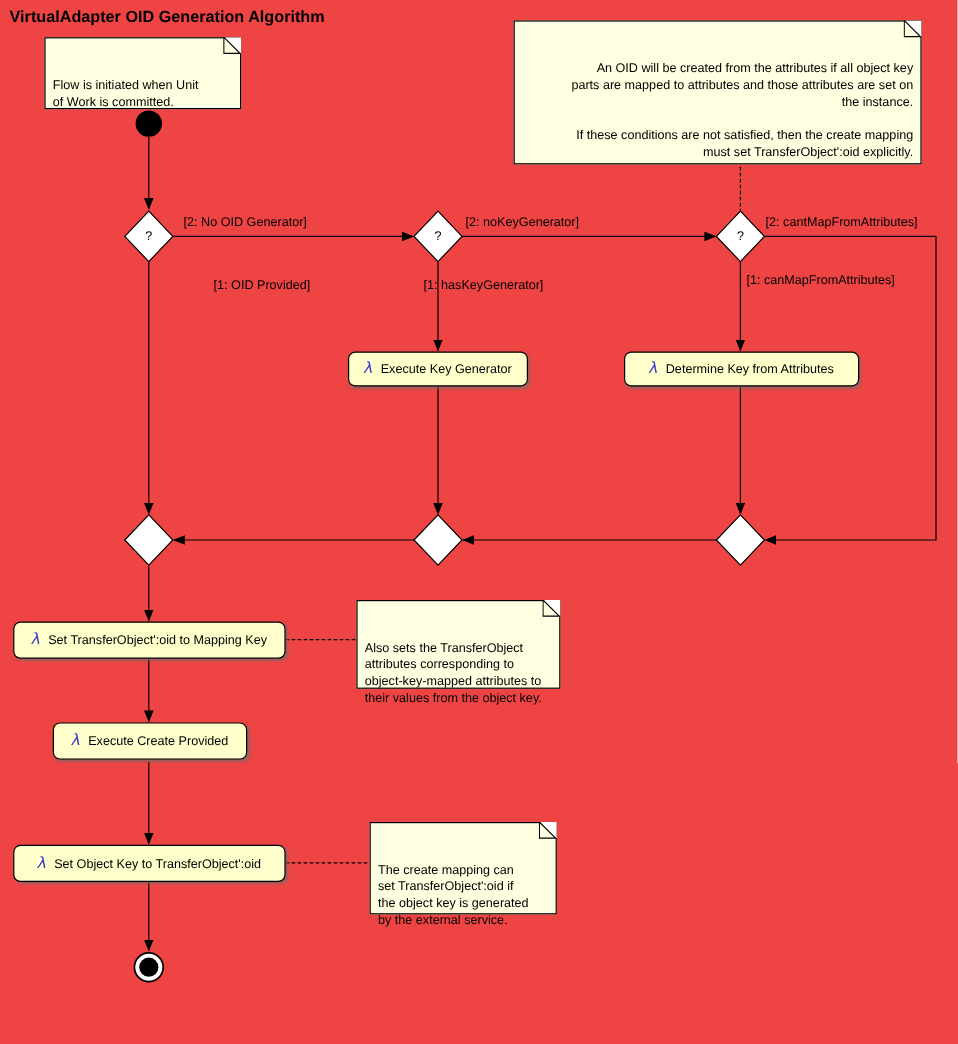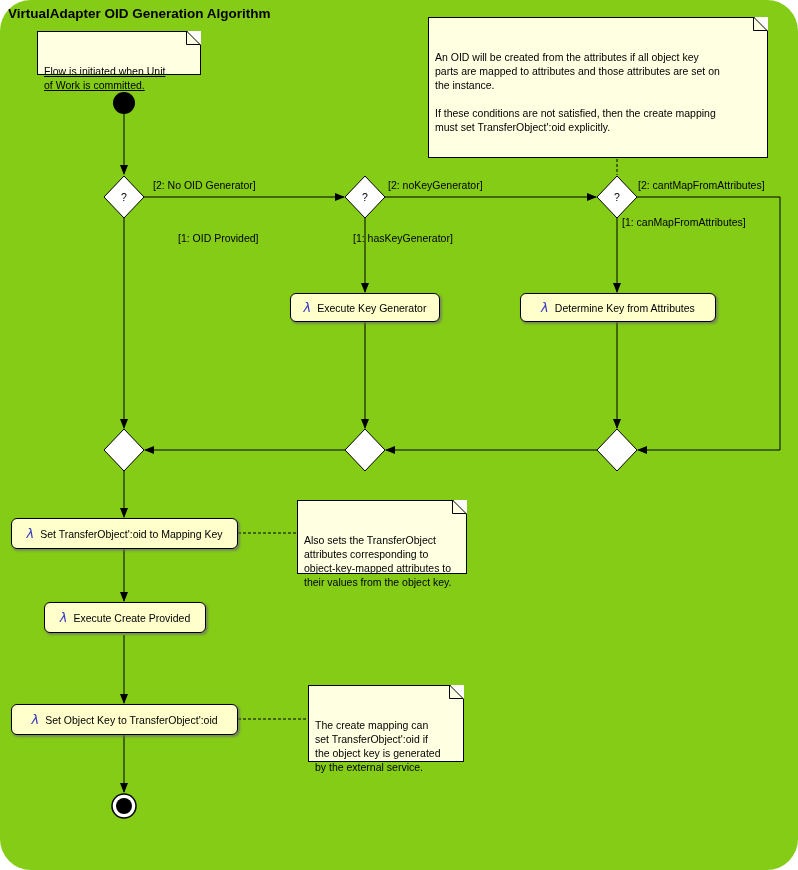--- a/index.html
+++ b/index.html
@@ -1,21 +1,20 @@
 <!DOCTYPE html>
 <html><head>
 <meta charset="utf-8">
 <style>
   html,body{margin:0;padding:0;background:#ffffff;}
   *{box-sizing:border-box;}
   .canvas{
-    position:relative;width:798px;height:870px;background:#84cc16;
+    position:relative;width:798px;height:870px;background:#ef4444;
     font-family:"Liberation Sans",sans-serif;font-size:10.5px;color:#000;
     overflow:hidden;
-    border-radius:31px;
   }
   .layer{position:absolute;left:0;top:0;}
   .title{
     position:absolute;left:8px;top:6px;
     font-size:13.5px;font-weight:bold;white-space:nowrap;
   }
   .note{
     position:absolute;background:#ffffe1;border:1px solid #000;
     padding:4px 6px;line-height:14px;white-space:pre-line;
   }
@@ -71,30 +70,30 @@
     <path d="M597,197 L617,176 L637,197 L617,218 Z" fill="#fff" stroke="#000"></path>
     <path d="M104,450 L124,429 L144,450 L124,471 Z" fill="#fff" stroke="#000"></path>
     <path d="M345,450 L365,429 L385,450 L365,471 Z" fill="#fff" stroke="#000"></path>
     <path d="M597,450 L617,429 L637,450 L617,471 Z" fill="#fff" stroke="#000"></path>
     <circle cx="124" cy="806" r="12" fill="#fff" stroke="#000" stroke-width="1.5"></circle>
     <circle cx="124" cy="806" r="8" fill="#000"></circle>
   </svg>
 
   <div class="title">VirtualAdapter OID Generation Algorithm</div>
 
-  <div class="note" style="left:37px;top:31px;width:164px;height:44px;text-decoration:underline;">
+  <div class="note" style="left:37px;top:31px;width:164px;height:60px;">
     <svg class="fold" width="15" height="15">
       <polygon points="1,0 15,0 15,14" fill="#ffffff"></polygon>
       <path d="M0.5,0 L14,13.5 L0.5,13.5 Z" fill="#ffffe1" stroke="#000"></path>
     </svg>
     <span>Flow is initiated when Unit
 of Work is committed.</span>
   </div>
 
-  <div class="note" style="left:428px;top:17px;width:340px;height:141px;">
+  <div class="note" style="left:428px;top:17px;width:340px;height:120px;text-align:right;">
     <svg class="fold" width="15" height="15">
       <polygon points="1,0 15,0 15,14" fill="#ffffff"></polygon>
       <path d="M0.5,0 L14,13.5 L0.5,13.5 Z" fill="#ffffe1" stroke="#000"></path>
     </svg>
     <span>An OID will be created from the attributes if all object key
 parts are mapped to attributes and those attributes are set on
 the instance.
 
 If these conditions are not satisfied, then the create mapping
 must set TransferObject':oid explicitly.</span>
@@ -149,15 +148,15 @@
 
   <span class="qmark" style="left:117px;top:191px;">?</span>
   <span class="qmark" style="left:358px;top:191px;">?</span>
   <span class="qmark" style="left:610px;top:191px;">?</span>
 
   <span class="elabel" style="left:153px;top:179px;">[2: No OID Generator]</span>
   <span class="elabel" style="left:130px;top:232px;margin-left:48px;">[1: OID Provided]</span>
   <span class="elabel" style="left:388px;top:179px;text-align:right;">[2: noKeyGenerator]</span>
   <span class="elabel" style="left:353px;top:232px;">[1: hasKeyGenerator]</span>
   <span class="elabel" style="left:638px;top:179px;">[2: cantMapFromAttributes]</span>
-  <span class="elabel" style="left:622px;top:216px;text-align:center;">[1: canMapFromAttributes]</span>
+  <span class="elabel" style="left:622px;top:228px;text-align:center;">[1: canMapFromAttributes]</span>
 
 </div>
 
 </body></html>

